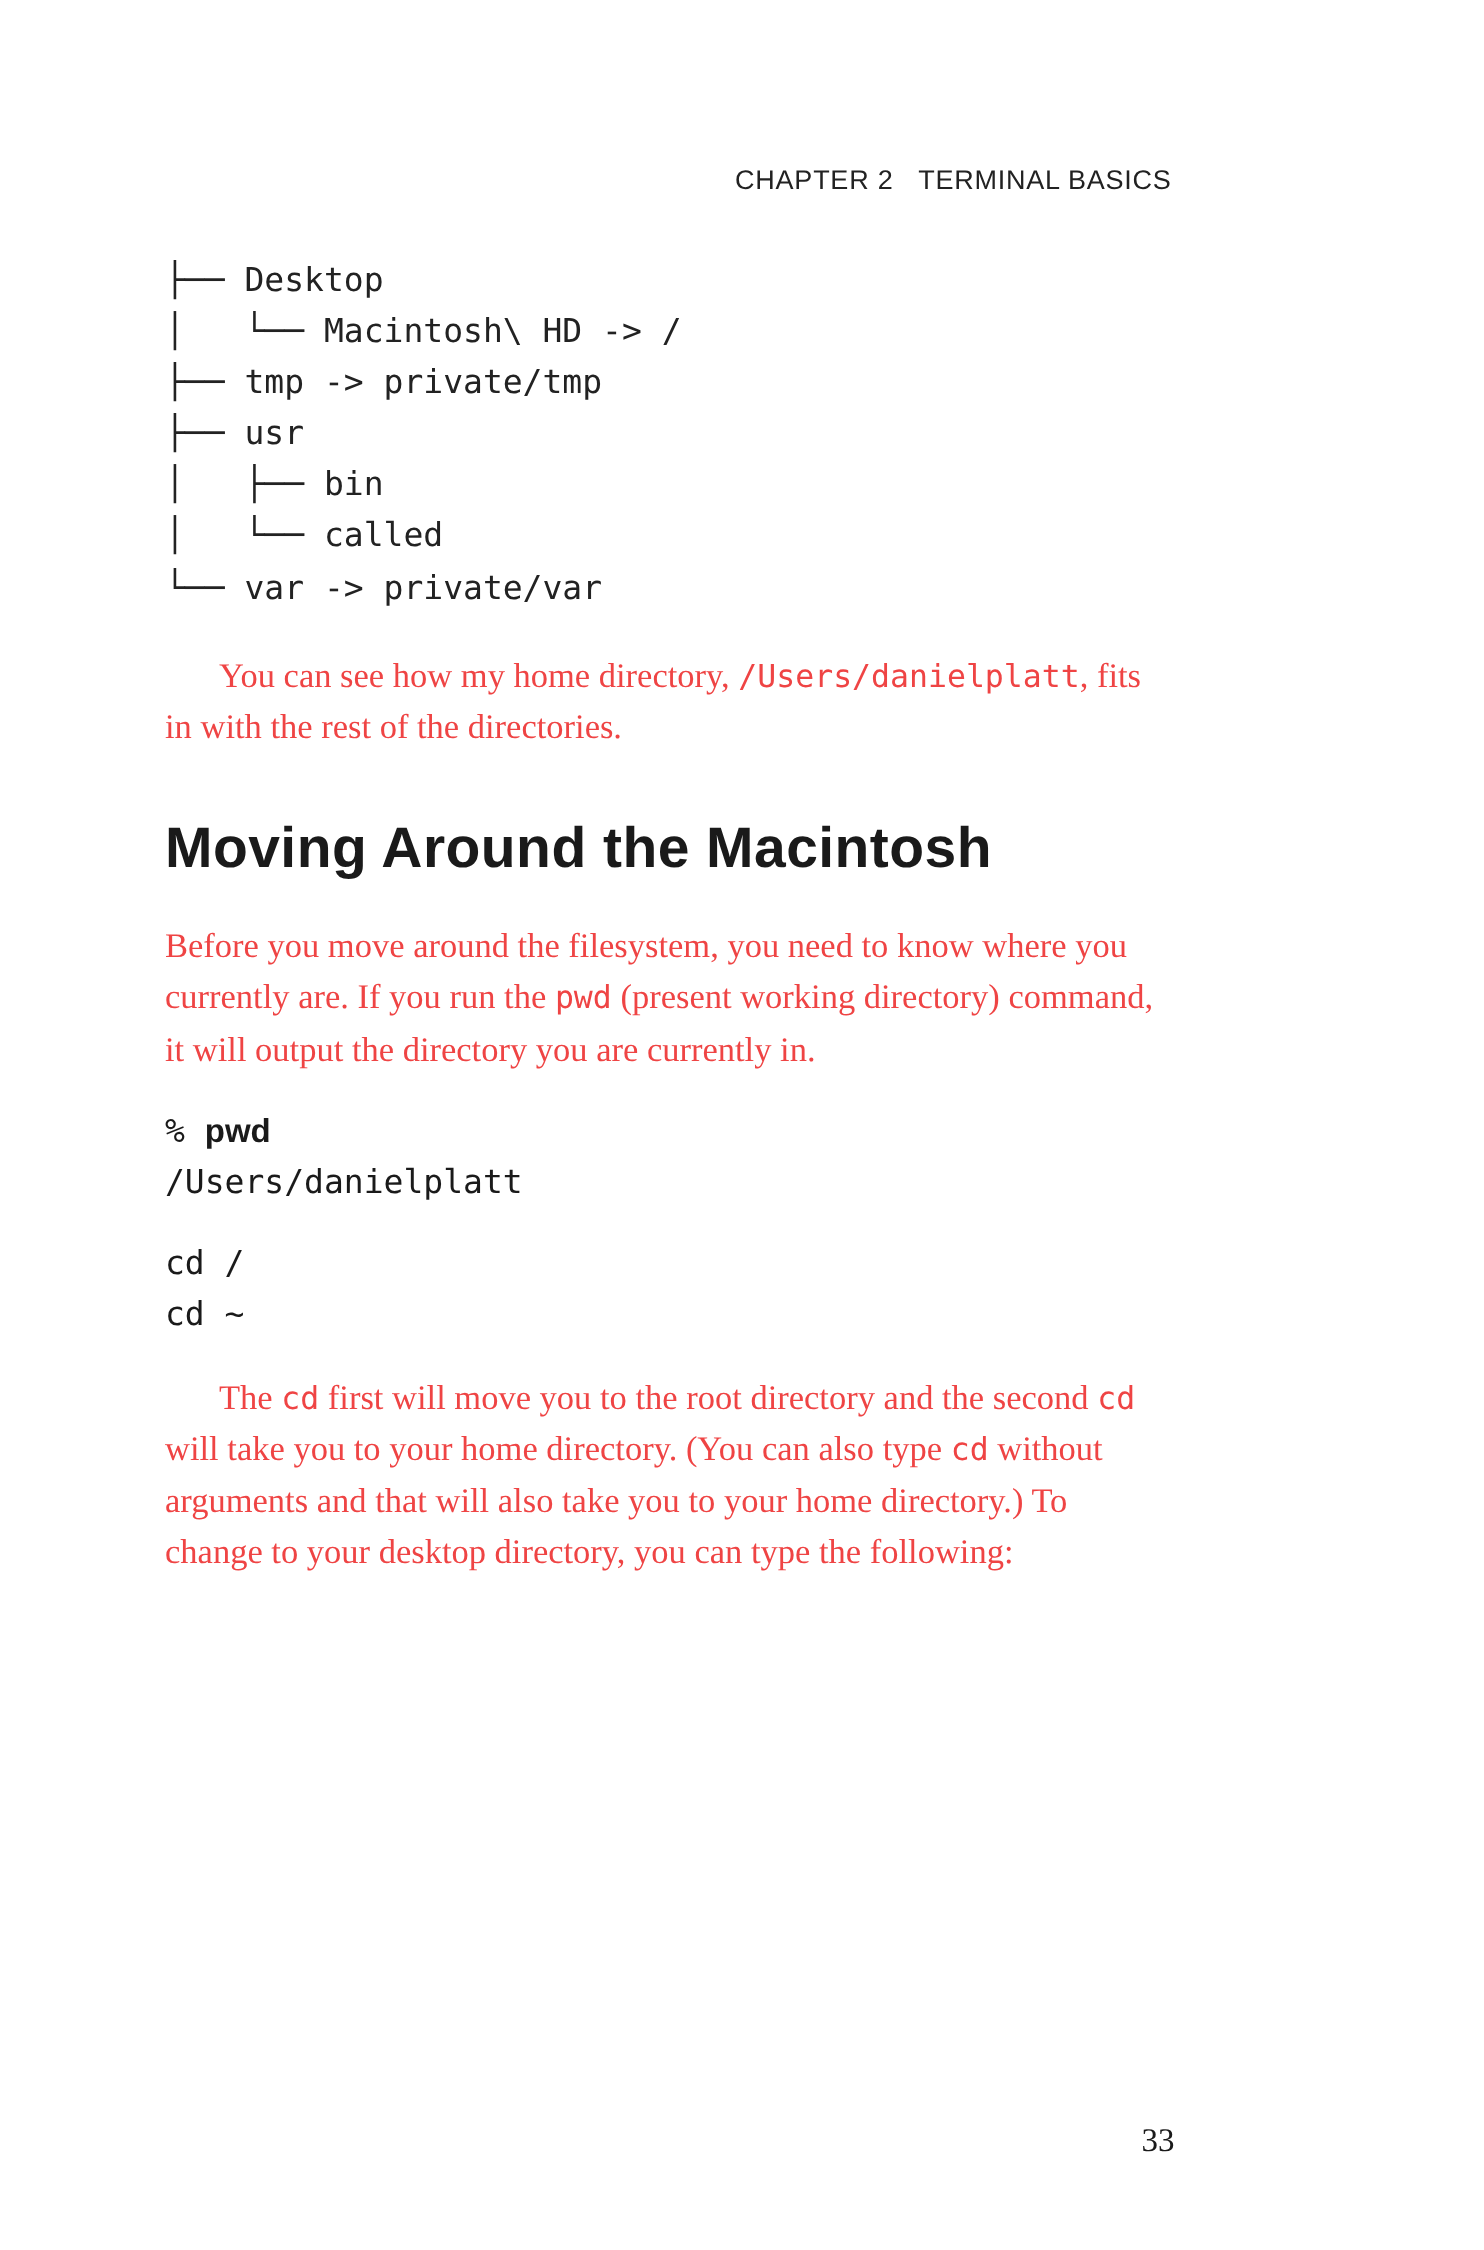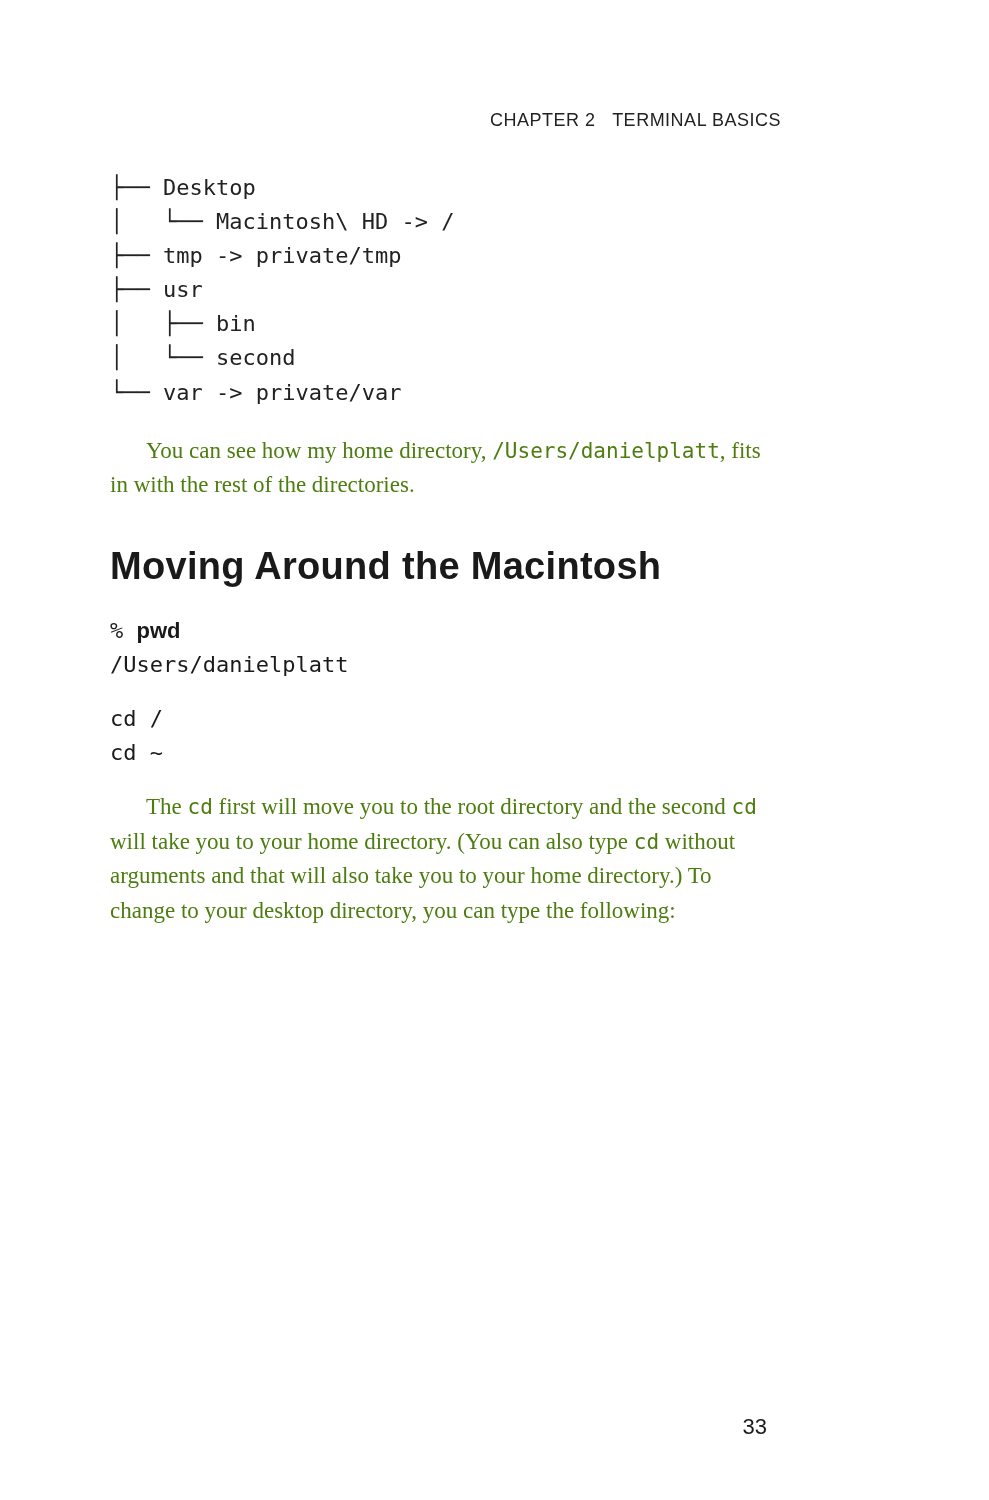--- a/index.html
+++ b/index.html
@@ -29,21 +29,21 @@
     font-size: 22px;
     line-height: 1.55;
     white-space: pre;
     color: #222;
     margin-bottom: 24px;
   }
   .para {
     font-size: 23px;
     line-height: 1.5;
     margin: 0 0 20px 0;
-    color: #4d7c0f;
+    color: #ef4444;
   }
   .para .indent { display:inline-block; width: 36px; }
   .mono-inline {
     font-family: "Menlo", "Consolas", monospace;
     font-size: 21px;
   }
   h2.section {
     font-family: "Helvetica Neue", Arial, sans-serif;
     font-weight: 800;
     font-size: 38px;
@@ -58,49 +58,52 @@
     margin: 10px 0 20px 0;
   }
   .codeblock .bold {
     font-weight: 800;
     font-family: "Helvetica Neue", Arial, sans-serif;
     font-size: 22px;
   }
   .pageno {
     position: absolute;
     bottom: 60px;
-    right: 124px;
+    right: 108px;
     font-size: 22px;
-    font-family: Liberation Sans, sans-serif;
+    font-family: Liberation Serif, serif;
   }
   b.serif-bold { font-family: Georgia, serif; font-weight: 700; }
 </style>
 </head>
 <body>
 
 <div class="page">
 
   <div class="running-head">
     <span>CHAPTER 2</span>&nbsp;&nbsp;&nbsp;<span>TERMINAL BASICS</span>
   </div>
 
   <div class="tree"><span>├── Desktop</span>
 <span>│   └── Macintosh\ HD -&gt; /</span>
 <span>├── tmp -&gt; private/tmp</span>
 <span>├── usr</span>
 <span>│   ├── bin</span>
-<span>│   └── second</span>
+<span>│   └── called</span>
 <span>└── var -&gt; private/var</span></div>
 
   <p class="para">
     <span class="indent"></span><span>You can see how my home directory, </span><span class="mono-inline">/Users/danielplatt</span><span>, fits in with the rest of the directories.</span>
   </p>
 
   <h2 class="section">Moving Around the Macintosh</h2>
 
+  <p class="para">
+    <span>Before you move around the filesystem, you need to know where you currently are. If you run the </span><span class="mono-inline">pwd</span><span> (present working directory) command, it will output the directory you are currently in.</span>
+  </p>
 
   <div class="codeblock"><span>% </span><span class="bold">pwd</span>
 <span>/Users/danielplatt</span></div>
 
 
   <div class="codeblock"><span>cd /</span>
 <span>cd ~</span></div>
 
   <p class="para">
     <span class="indent"></span><span>The </span><span class="mono-inline">cd</span><span> first will move you to the root directory and the second </span><span class="mono-inline">cd</span><span> will take you to your home directory. (You can also type </span><span class="mono-inline">cd</span><span> without arguments and that will also take you to your home directory.) To change to your desktop directory, you can type the following:</span>

